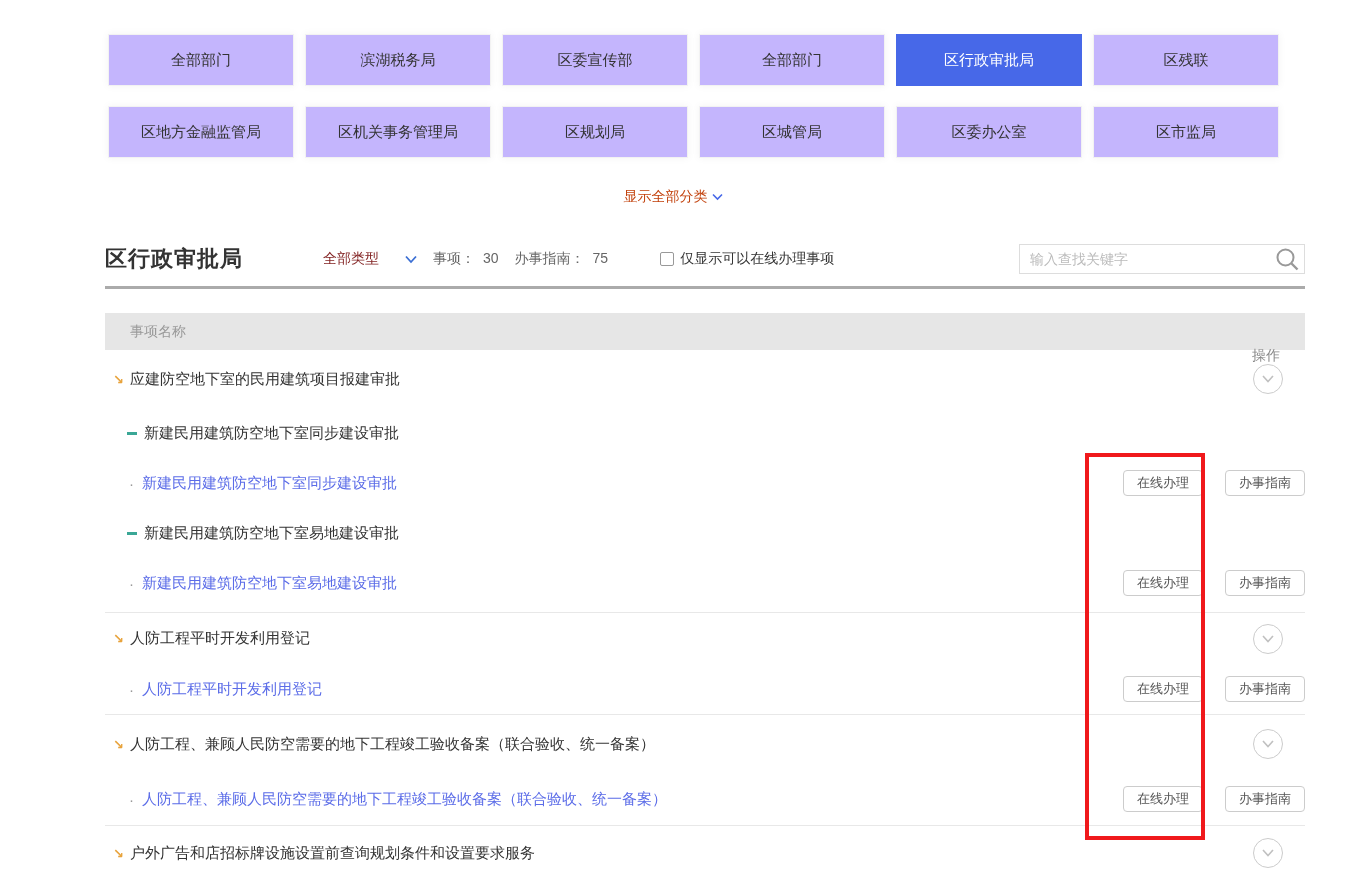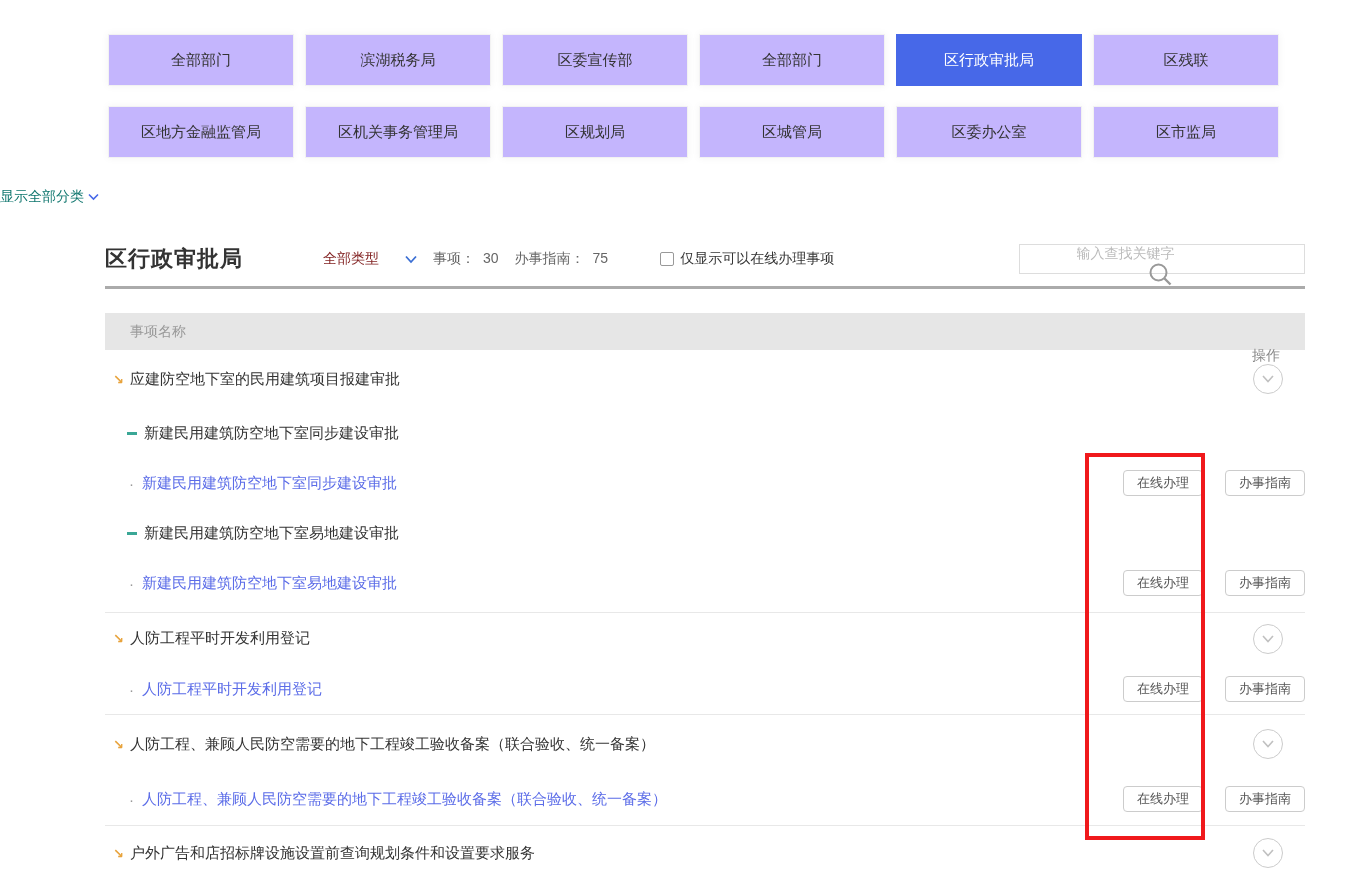--- a/index.html
+++ b/index.html
@@ -8,36 +8,36 @@
 
   
   .dept-grid { position:absolute; left:108px; top:34px; width:1175px;
     display:flex; flex-wrap:wrap; column-gap:11px; row-gap:20px; }
   .dept-btn { width:186px; height:52px; display:flex; align-items:center; justify-content:center;
     background:#c4b5fd; color:#333; font-size:15px; border:1px solid #f2f2f2;
     box-shadow:0 0 8px rgba(0,0,0,0.05); cursor:pointer; }
   .dept-btn.active { background:#4768e8; color:#fff; border-color:#4768e8; box-shadow:none; }
 
   
-  .show-all { position:absolute; left:0; top:188px; width:100%; text-align:left;
-    color:#0f766e; font-size:14px; cursor:pointer; }
+  .show-all { position:absolute; left:0; top:188px; width:100%; text-align:center;
+    color:#c2410c; font-size:14px; cursor:pointer; }
   .show-all .chev { display:inline-block; margin-left:4px; }
 
   
   .section-bar { position:absolute; left:105px; top:242px; width:1200px; height:34px;
     display:flex; align-items:center; }
   .section-title { font-size:22px; font-weight:bold; color:#333; letter-spacing:1px; }
   .type-filter { margin-left:80px; font-size:14px; color:#7f1d1d; display:flex; align-items:center; cursor:pointer; }
   .type-filter .chev { margin-left:26px; }
   .stat { margin-left:16px; font-size:14px; color:#666; }
   .stat .num { margin-left:8px; color:#666; }
   .cbx-wrap { margin-left:52px; display:flex; align-items:center; font-size:14px; color:#333; cursor:pointer; }
   .cbx { width:14px; height:14px; border:1px solid #999; background:#fff; margin-right:6px; border-radius:2px; }
   .search-box { margin-left:auto; width:286px; height:30px; border:1px solid #ddd;
-    display:flex; align-items:center; background:#fff;flex-direction:column; }
+    display:flex; align-items:center; background:#fff; }
   .search-box input { flex:1; border:none; outline:none; font-size:14px; color:#333;
     padding-left:10px; font-family:inherit; background:transparent; }
   .search-box input::placeholder { color:#bbb; }
   .search-ic { margin-right:4px; display:flex; align-items:center; cursor:pointer; }
 
   
   .divider { position:absolute; left:105px; top:286px; width:1200px; height:3px; background:#ababab; }
 
   
   .svc-table { position:absolute; left:105px; top:313px; width:1200px; }

